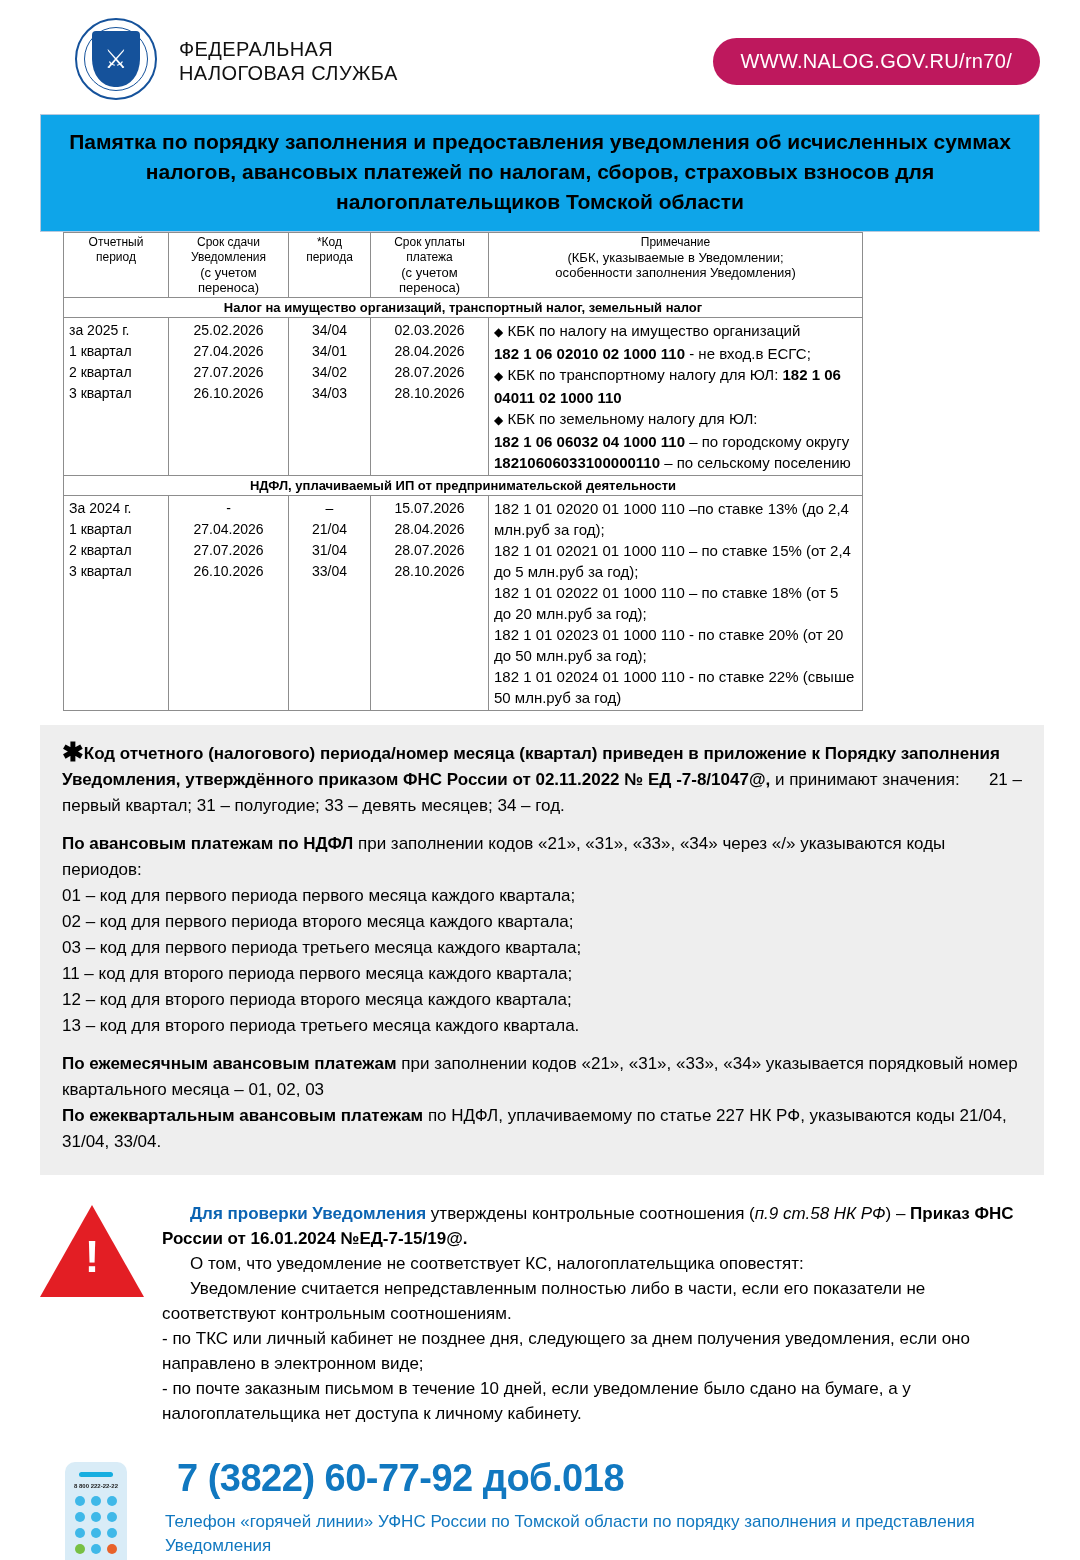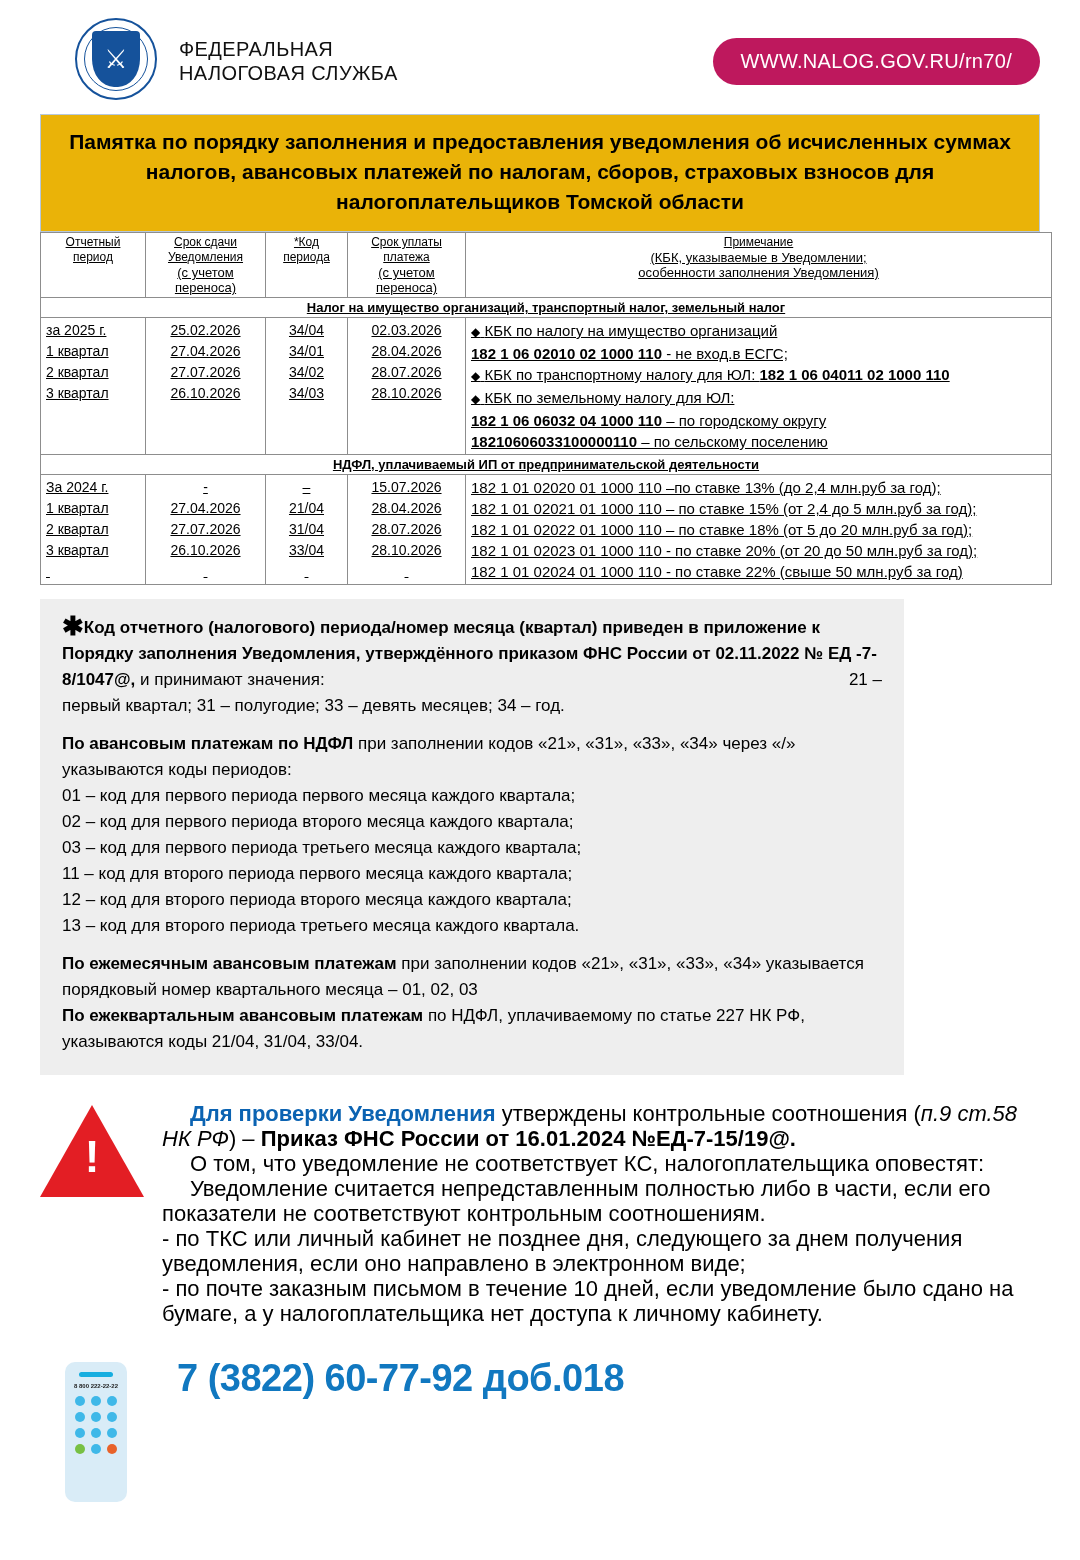--- a/index.html
+++ b/index.html
@@ -82,39 +82,38 @@
     border-radius: 26px;
     padding: 12px 28px;
     font-size: 20px;
     letter-spacing: 0.3px;
     white-space: nowrap;
   }
 
   
   .title-banner {
     margin: 22px 40px 0 40px;
-    background: #eab308;
+    background: #0ea5e9;
     border: 1px solid #b7c9de;
     padding: 12px 16px 14px 16px;
     text-align: center;
     font-weight: bold;
     font-size: 21px;
     line-height: 30px;
     color: #000000;
     box-sizing: border-box;
   }
 
   
   table.main-table {
-    margin: 0 40px;
-    width: 1012px;
+    margin: 0 63px;
+    width: 800px;
     border-collapse: collapse;
     font-size: 14px;
     table-layout: fixed;
-    text-decoration: underline;
   }
   table.main-table td, table.main-table th {
     border: 1px solid #8d8d8d;
     padding: 2px 5px;
     vertical-align: top;
   }
   .th-cell {
     text-align: center;
     font-weight: normal;
     font-size: 12px;
@@ -143,21 +142,21 @@
   .diamond { font-size: 12px; }
 
   
   .grey-block {
     margin: 14px 40px 0 40px;
     background: #eeeeee;
     padding: 16px 22px 20px 22px;
     font-size: 17px;
     line-height: 26px;
     box-sizing: border-box;
-    width: 864px;
+    width: 1004px;
   }
   .grey-block p { margin: 0 0 12px 0; }
   .grey-block p.tight { margin: 0; }
   .grey-block b { font-weight: bold; }
   .star {
     font-size: 26px;
     font-weight: bold;
     line-height: 18px;
     vertical-align: -2px;
   }
@@ -190,21 +189,21 @@
     position: absolute;
     left: 0; top: 30px;
     width: 104px;
     text-align: center;
     color: #ffffff;
     font-weight: bold;
     font-size: 44px;
     line-height: 44px;
   }
   .warn-text {
-    font-size: 22px;
+    font-size: 17px;
     line-height: 25px;
     padding-left: 12px;
   }
   .warn-text p { margin: 0; }
   .warn-lead { color: #0b63b2; font-weight: bold; }
   .indent { text-indent: 28px; }
   .ital { font-style: italic; }
 
   
   .footer {
@@ -473,16 +472,17 @@
           <span class="key"></span>
           <span class="key"></span>
           <span class="key g"></span>
           <span class="key"></span>
           <span class="key r"></span>
         </div>
       </div>
     </div>
     <div class="col-right">
       <div class="big-phone blue">7 (3822) 60-77-92 доб.018</div>
+      <div class="phone-caption blue">Телефон «горячей линии» УФНС России по Томской области по порядку заполнения и представления Уведомления</div>
     </div>
   </div>
 
 </div>
 
 </body></html>

